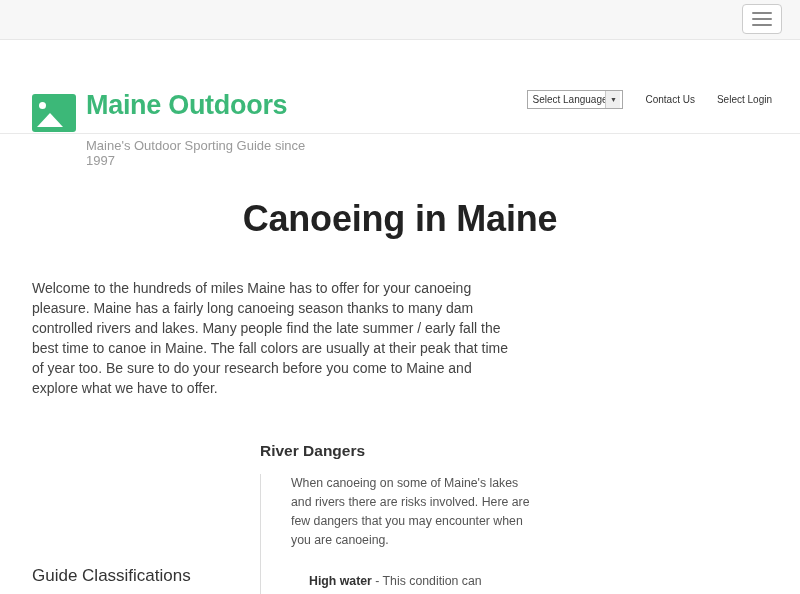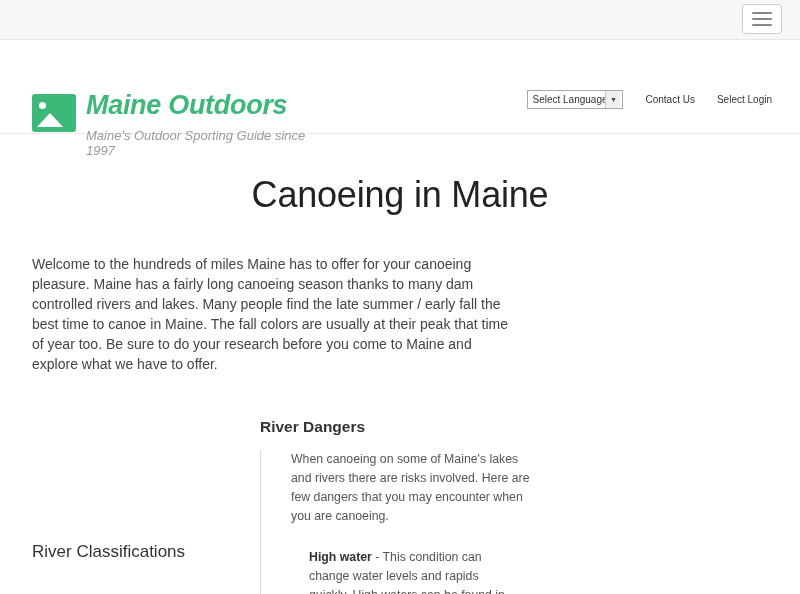--- a/index.html
+++ b/index.html
@@ -52,21 +52,20 @@
     padding: 0 24px;
     border-bottom: 1px solid #e9e9e9;
     background: #ffffff;
   }
   .brand {
     position: absolute;
     left: 32px;
     top: 50px;
     display: flex;
     align-items: flex-start;
-    font-style: italic;
   }
   .brand-logo {
     width: 44px;
     height: 38px;
     background: #3cb878;
     border-radius: 3px;
     position: relative;
     margin-top: 4px;
     flex: 0 0 auto;
   }
@@ -97,21 +96,21 @@
     color: #3cb878;
     font-weight: bold;
     line-height: 30px;
     letter-spacing: -0.3px;
   }
   .brand-tagline {
     font-size: 13px;
     color: #9a9a9a;
     line-height: 15px;
     width: 240px;
-    margin-top: 8px;
+    margin-top: 18px;
   }
 
   .header-right {
     position: absolute;
     right: 28px;
     top: 50px;
     display: flex;
     align-items: center;
     gap: 22px;
   }
@@ -154,23 +153,23 @@
   }
 
   
   .content {
     position: relative;
     padding: 0 32px;
   }
   .page-title {
     text-align: center;
     font-size: 36px;
-    font-weight: normal;
+    font-weight: bold;
     color: #222222;
-    margin: 40px 0 0 0;
+    margin: 64px 0 0 0;
     letter-spacing: -0.2px;
   }
   .intro {
     margin: 38px 0 0 0;
     width: 482px;
     font-size: 14px;
     line-height: 20px;
     color: #444444;
   }
 
@@ -251,21 +250,21 @@
 
 <div class="content">
 
   <h1 class="page-title">Canoeing in Maine</h1>
 
   <p class="intro">Welcome to the hundreds of miles Maine has to offer for your canoeing pleasure. Maine has a fairly long canoeing season thanks to many dam controlled rivers and lakes. Many people find the late summer / early fall the best time to canoe in Maine. The fall colors are usually at their peak that time of year too. Be sure to do your research before you come to Maine and explore what we have to offer.</p>
 
   <div class="columns">
 
     <div class="col-left">
-      <h2 class="section-heading">River Classifications</h2>
+      <h2 class="section-heading">Guide Classifications</h2>
 
     </div>
 
     <div class="col-right">
       <h2 class="section-heading sub">River Dangers</h2>
       <div class="danger-block">
         <p class="body-text danger-intro">When canoeing on some of Maine's lakes and rivers there are risks involved. Here are few dangers that you may encounter when you are canoeing.</p>
         <p class="body-text danger-item"><b>High water</b><span> - This condition can change water levels and rapids quickly. High waters can be found in May and early June in Maine. It can also be found after extended rainy period or</span></p>
       </div>
     </div>

